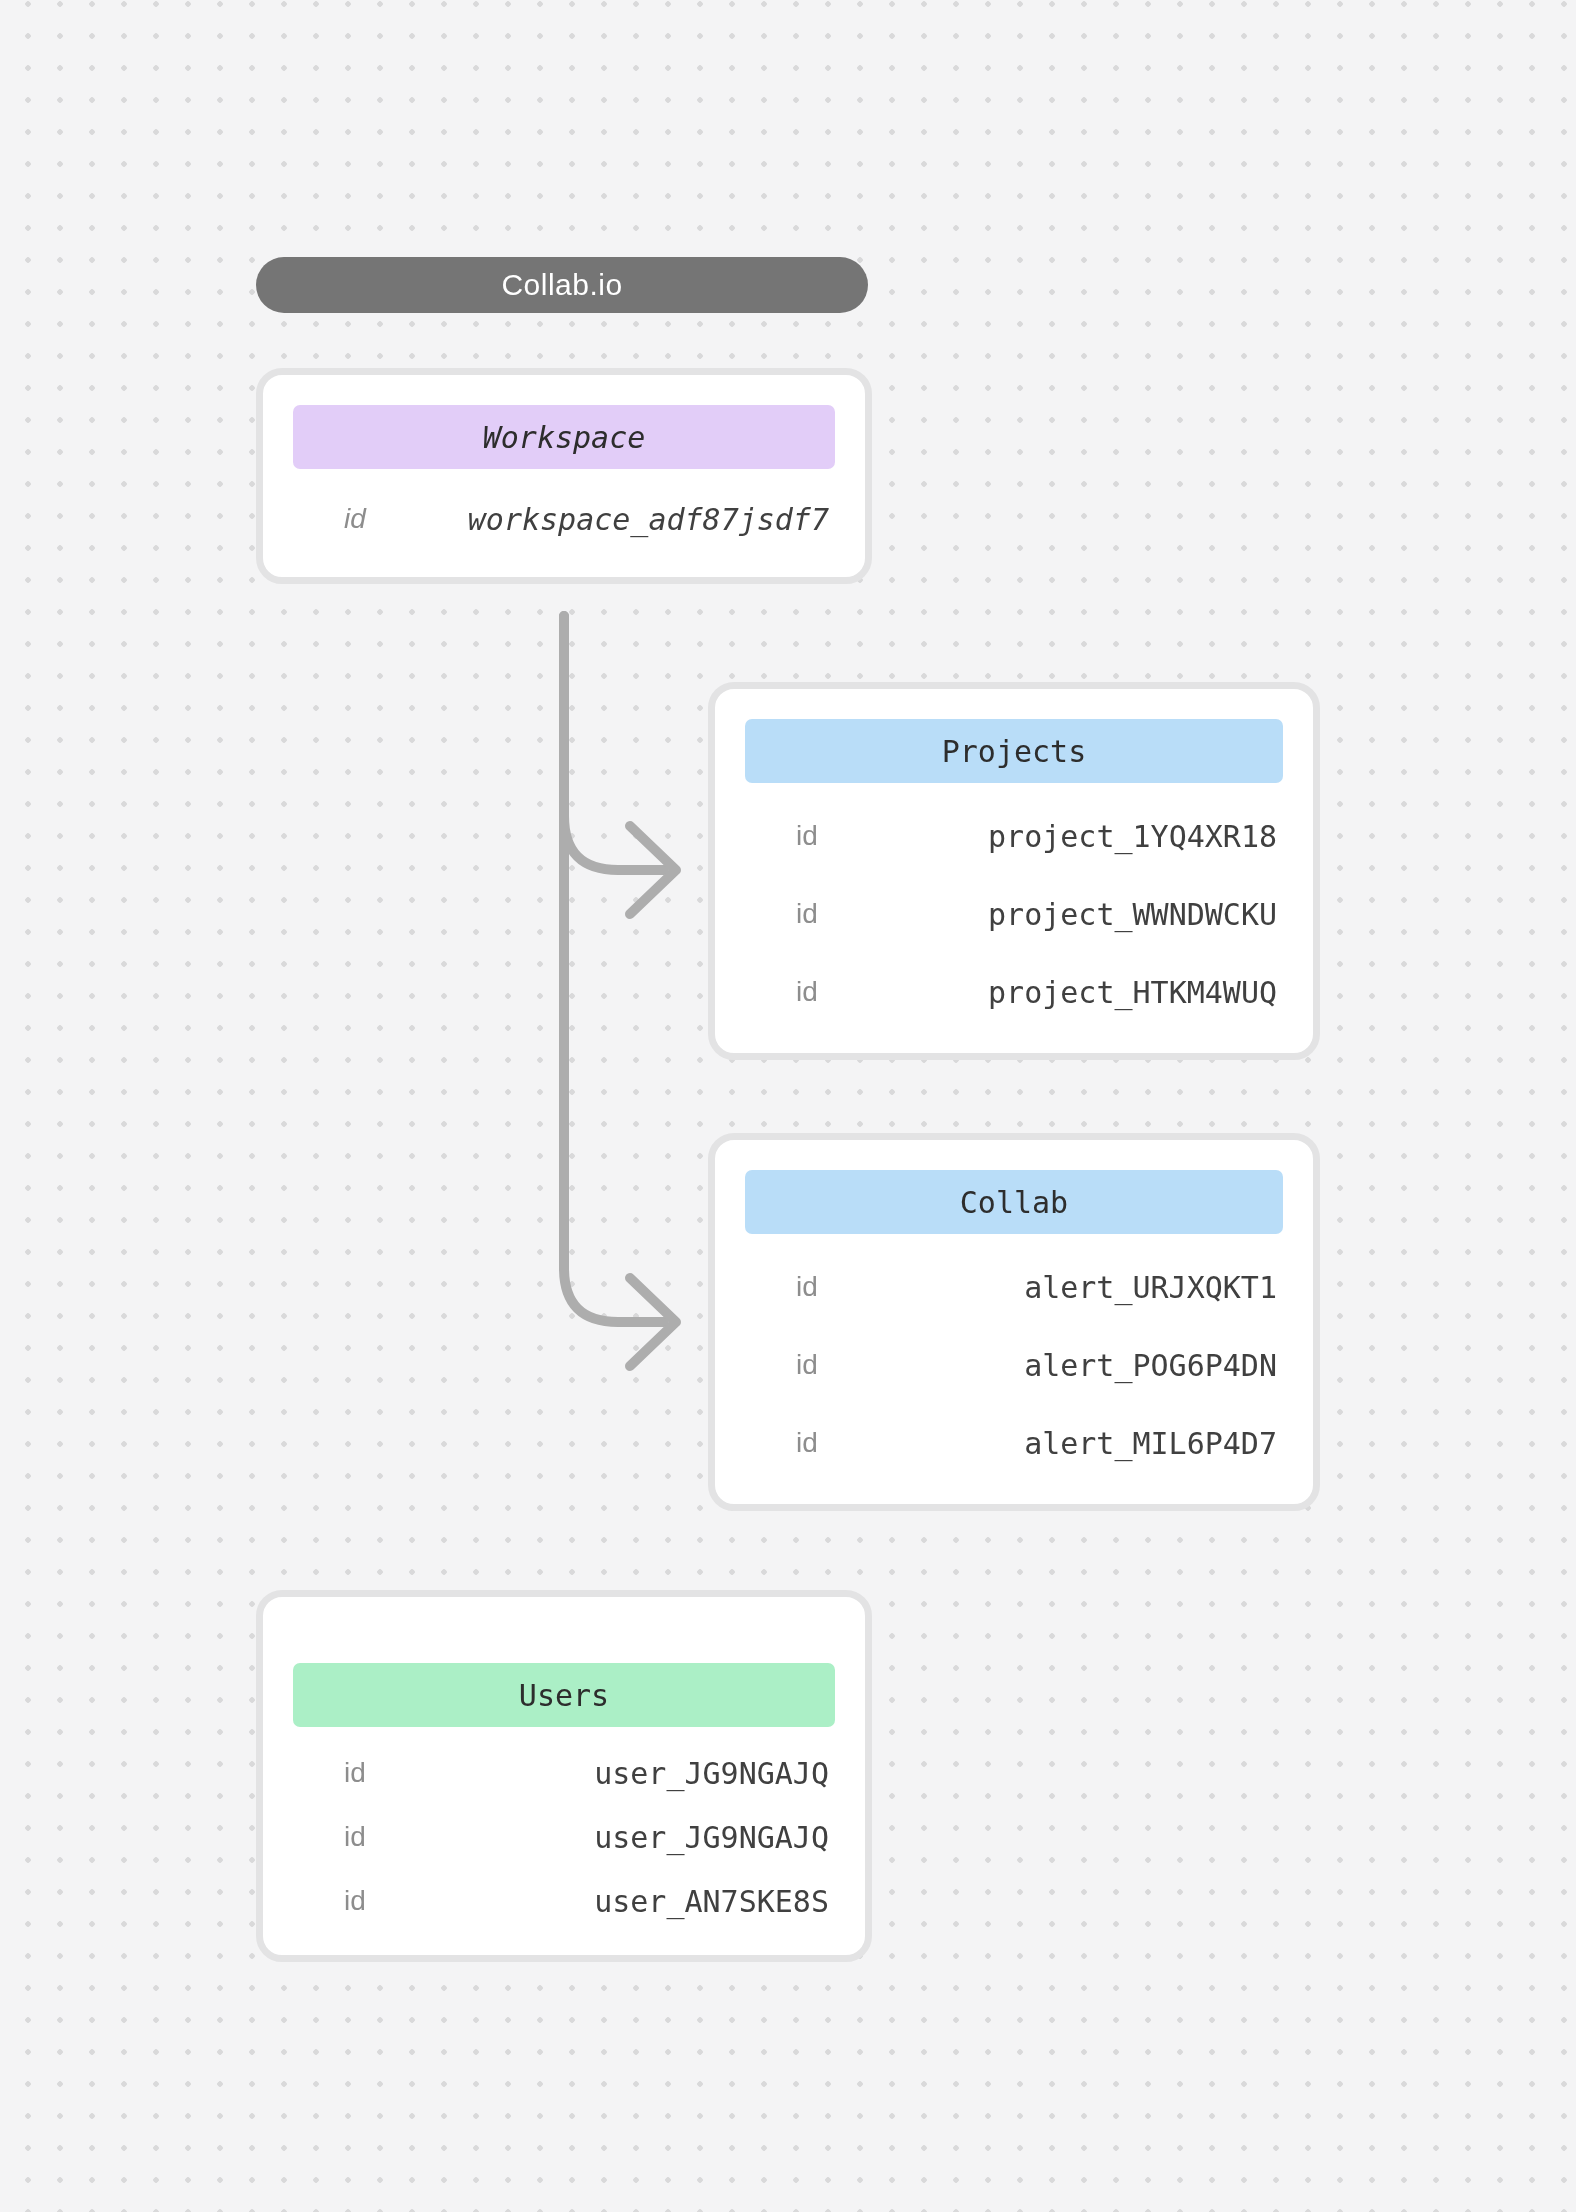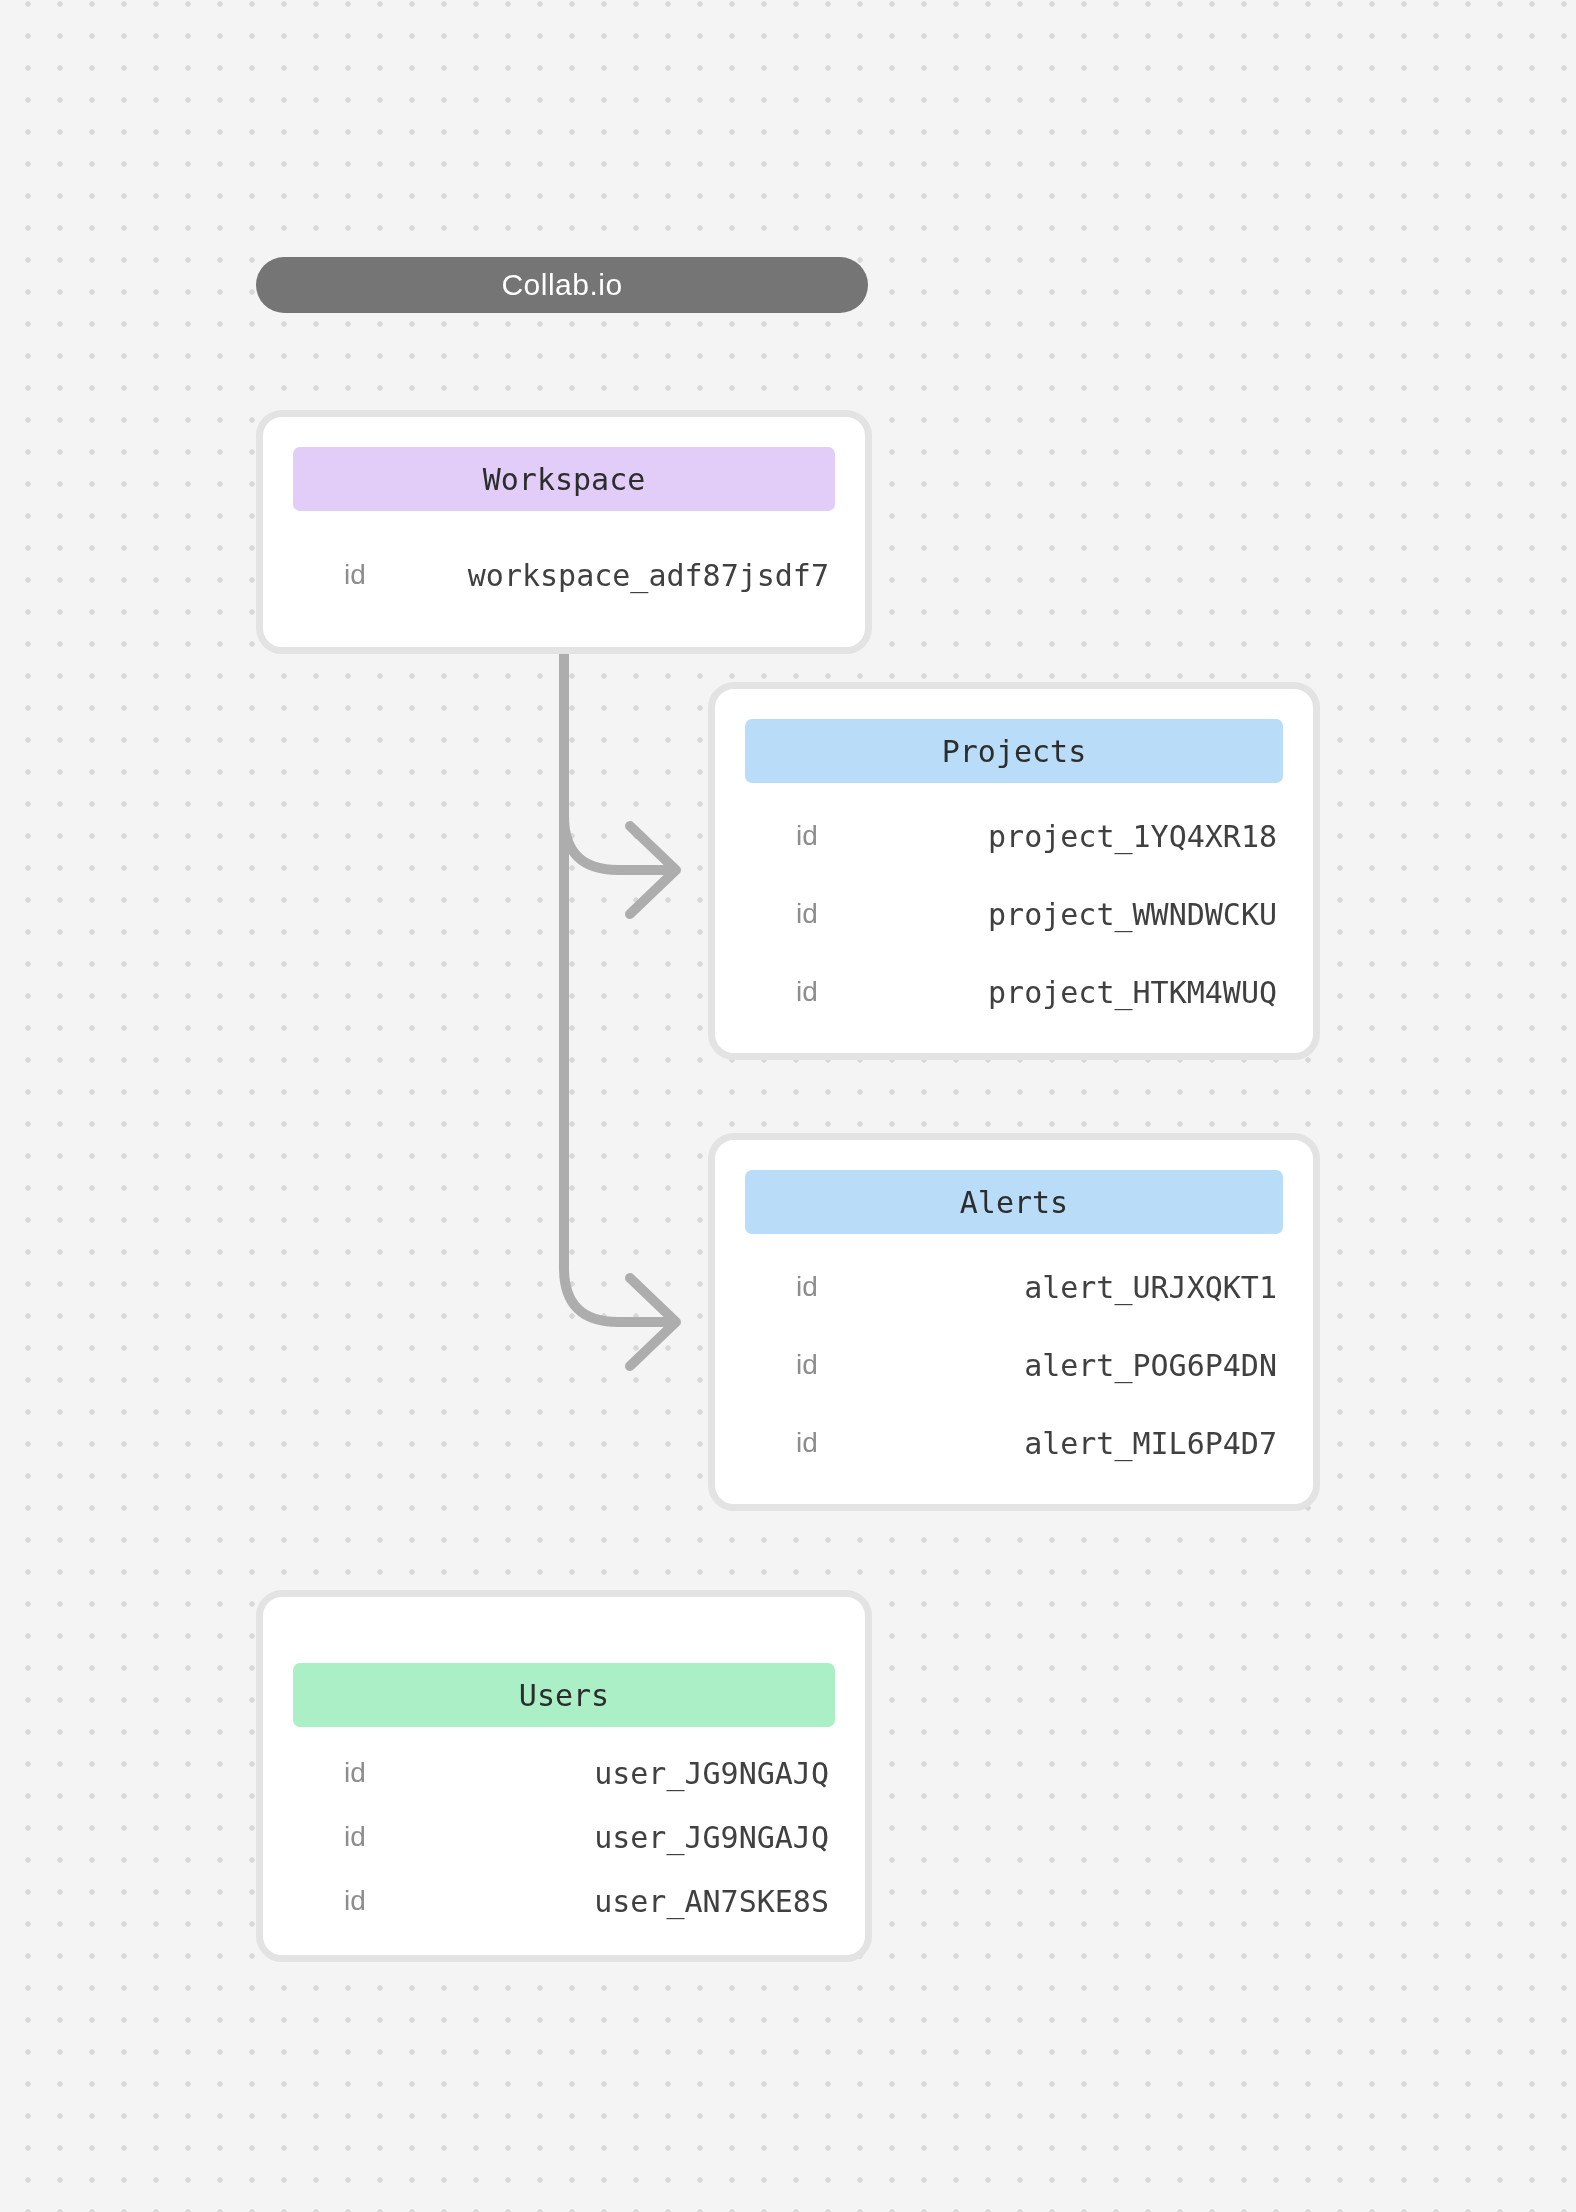--- a/index.html
+++ b/index.html
@@ -43,21 +43,21 @@
   .card {
     position: absolute;
     background: #ffffff;
     border: 7px solid #e3e3e4;
     border-radius: 26px;
     box-sizing: border-box;
     display: flex;
     flex-direction: column;
     padding: 30px 30px 22px 30px;
   }
-  .card-workspace { left: 256px; top: 410px; width: 616px; height: 244px; }
+  .card-workspace { left: 256px; top: 368px; width: 616px; height: 216px; font-style: italic; }
   .card-projects  { left: 708px; top: 682px; width: 612px; height: 378px; }
   .card-alerts    { left: 708px; top: 1133px; width: 612px; height: 378px; }
   .card-users     { left: 256px; top: 1590px; width: 616px; height: 372px; }
   .mono { font-family: "DejaVu Sans Mono", monospace; }
   .header {
     flex: 0 0 64px;
     border-radius: 7px;
     display: flex; align-items: center; justify-content: center;
     font-size: 30px;
     font-weight: 500;
@@ -130,21 +130,21 @@
         <span class="val mono">project_WWNDWCKU</span>
       </div>
       <div class="row">
         <span class="key">id</span>
         <span class="val mono">project_HTKM4WUQ</span>
       </div>
     </div>
   </div>
 
   <div class="card card-alerts">
-    <div class="header mono" style="background-color: rgb(185, 221, 248);">Alerts</div>
+    <div class="header mono" style="background-color: rgb(185, 221, 248);">Collab</div>
     <div class="rows">
       <div class="row">
         <span class="key">id</span>
         <span class="val mono">alert_URJXQKT1</span>
       </div>
       <div class="row">
         <span class="key">id</span>
         <span class="val mono">alert_POG6P4DN</span>
       </div>
       <div class="row">

